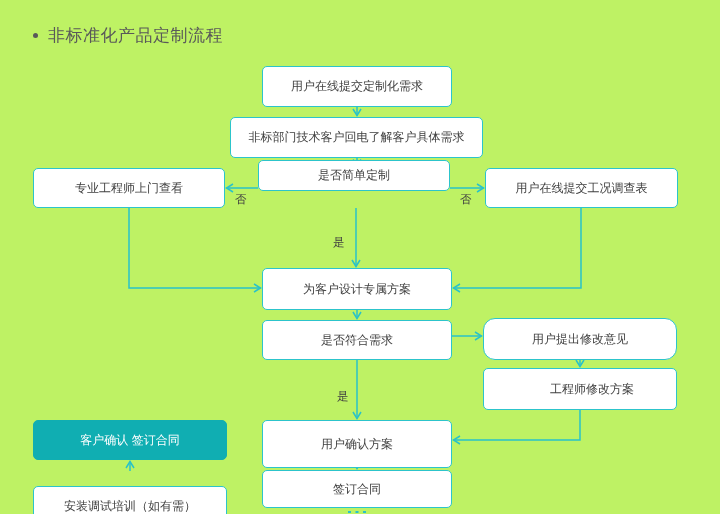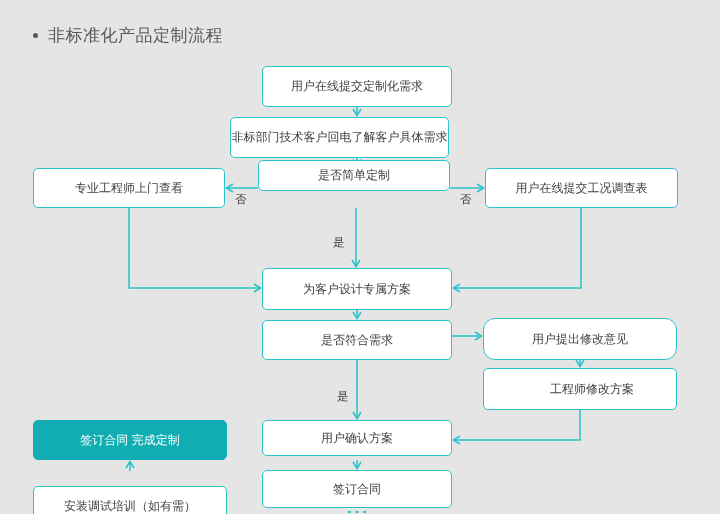--- a/index.html
+++ b/index.html
@@ -5,21 +5,21 @@
   html, body {
     margin: 0;
     padding: 0;
     background: #ffffff;
     font-family: "Liberation Sans", "DejaVu Sans", sans-serif;
   }
   .stage {
     position: relative;
     width: 720px;
     height: 514px;
-    background: #e5e5e5;
+    background: #bef264;
     overflow: hidden;
   }
   .slide-title-row {
     position: absolute;
     left: 33px;
     top: 24px;
     display: flex;
     align-items: center;
     gap: 10px;
   }
@@ -97,31 +97,31 @@
       <path d="M580,360 L580,366.5" marker-end="url(#vhead)"></path>
       <path d="M580,410 L580,440 L453.5,440" marker-end="url(#vhead)"></path>
       <path d="M357,460 L357,468.5" marker-end="url(#vhead)"></path>
       <path d="M130,471 L130,461.5" marker-end="url(#vhead)"></path>
       <path d="M126.5,514 L130,510.5 L133.5,514"></path>
       <path d="M348,512 L351,512 M355.5,512 L358.5,512 M363,512 L366,512" stroke-width="2"></path>
     </g>
   </svg>
 
   <div class="node" style="left:262px; top:66px;  width:190px; height:41px;">用户在线提交定制化需求</div>
-  <div class="node" style="left:230px; top:117px; width:219px; height:41px;">非标部门技术客户回电了解客户具体需求</div>
+  <div class="node" style="left:230px; top:117px; width:253px; height:41px;">非标部门技术客户回电了解客户具体需求</div>
   <div class="node" style="left:33px;  top:168px; width:192px; height:40px;">专业工程师上门查看</div>
   <div class="node" style="left:258px; top:160px; width:192px; height:31px;">是否简单定制</div>
   <div class="node" style="left:485px; top:168px; width:193px; height:40px;">用户在线提交工况调查表</div>
   <div class="node" style="left:262px; top:268px; width:190px; height:42px;">为客户设计专属方案</div>
   <div class="node" style="left:262px; top:320px; width:190px; height:40px;">是否符合需求</div>
   <div class="node" style="left:483px; top:318px; width:194px; height:42px;border-radius:12px;">用户提出修改意见</div>
   <div class="node" style="left:483px; top:368px; width:194px; height:42px;padding-left:24px;">工程师修改方案</div>
-  <div class="node" style="left:262px; top:420px; width:190px; height:36px;">用户确认方案</div>
+  <div class="node" style="left:262px; top:420px; width:190px; height:48px;">用户确认方案</div>
   <div class="node" style="left:262px; top:470px; width:190px; height:38px;">签订合同</div>
-  <div class="node accent" style="left:33px; top:420px; width:194px; height:40px;">签订合同 完成定制</div>
+  <div class="node accent" style="left:33px; top:420px; width:194px; height:40px;">客户确认 签订合同</div>
   <div class="node" style="left:33px;  top:486px; width:194px; height:40px;">安装调试培训（如有需）</div>
 
   <span class="edge-label" style="left:235px; top:192px;">否</span>
   <span class="edge-label" style="left:460px; top:192px;">否</span>
   <span class="edge-label" style="left:333px; top:235px;">是</span>
   <span class="edge-label" style="left:337px; top:389px;">是</span>
 
 </div>
 
 </body></html>

